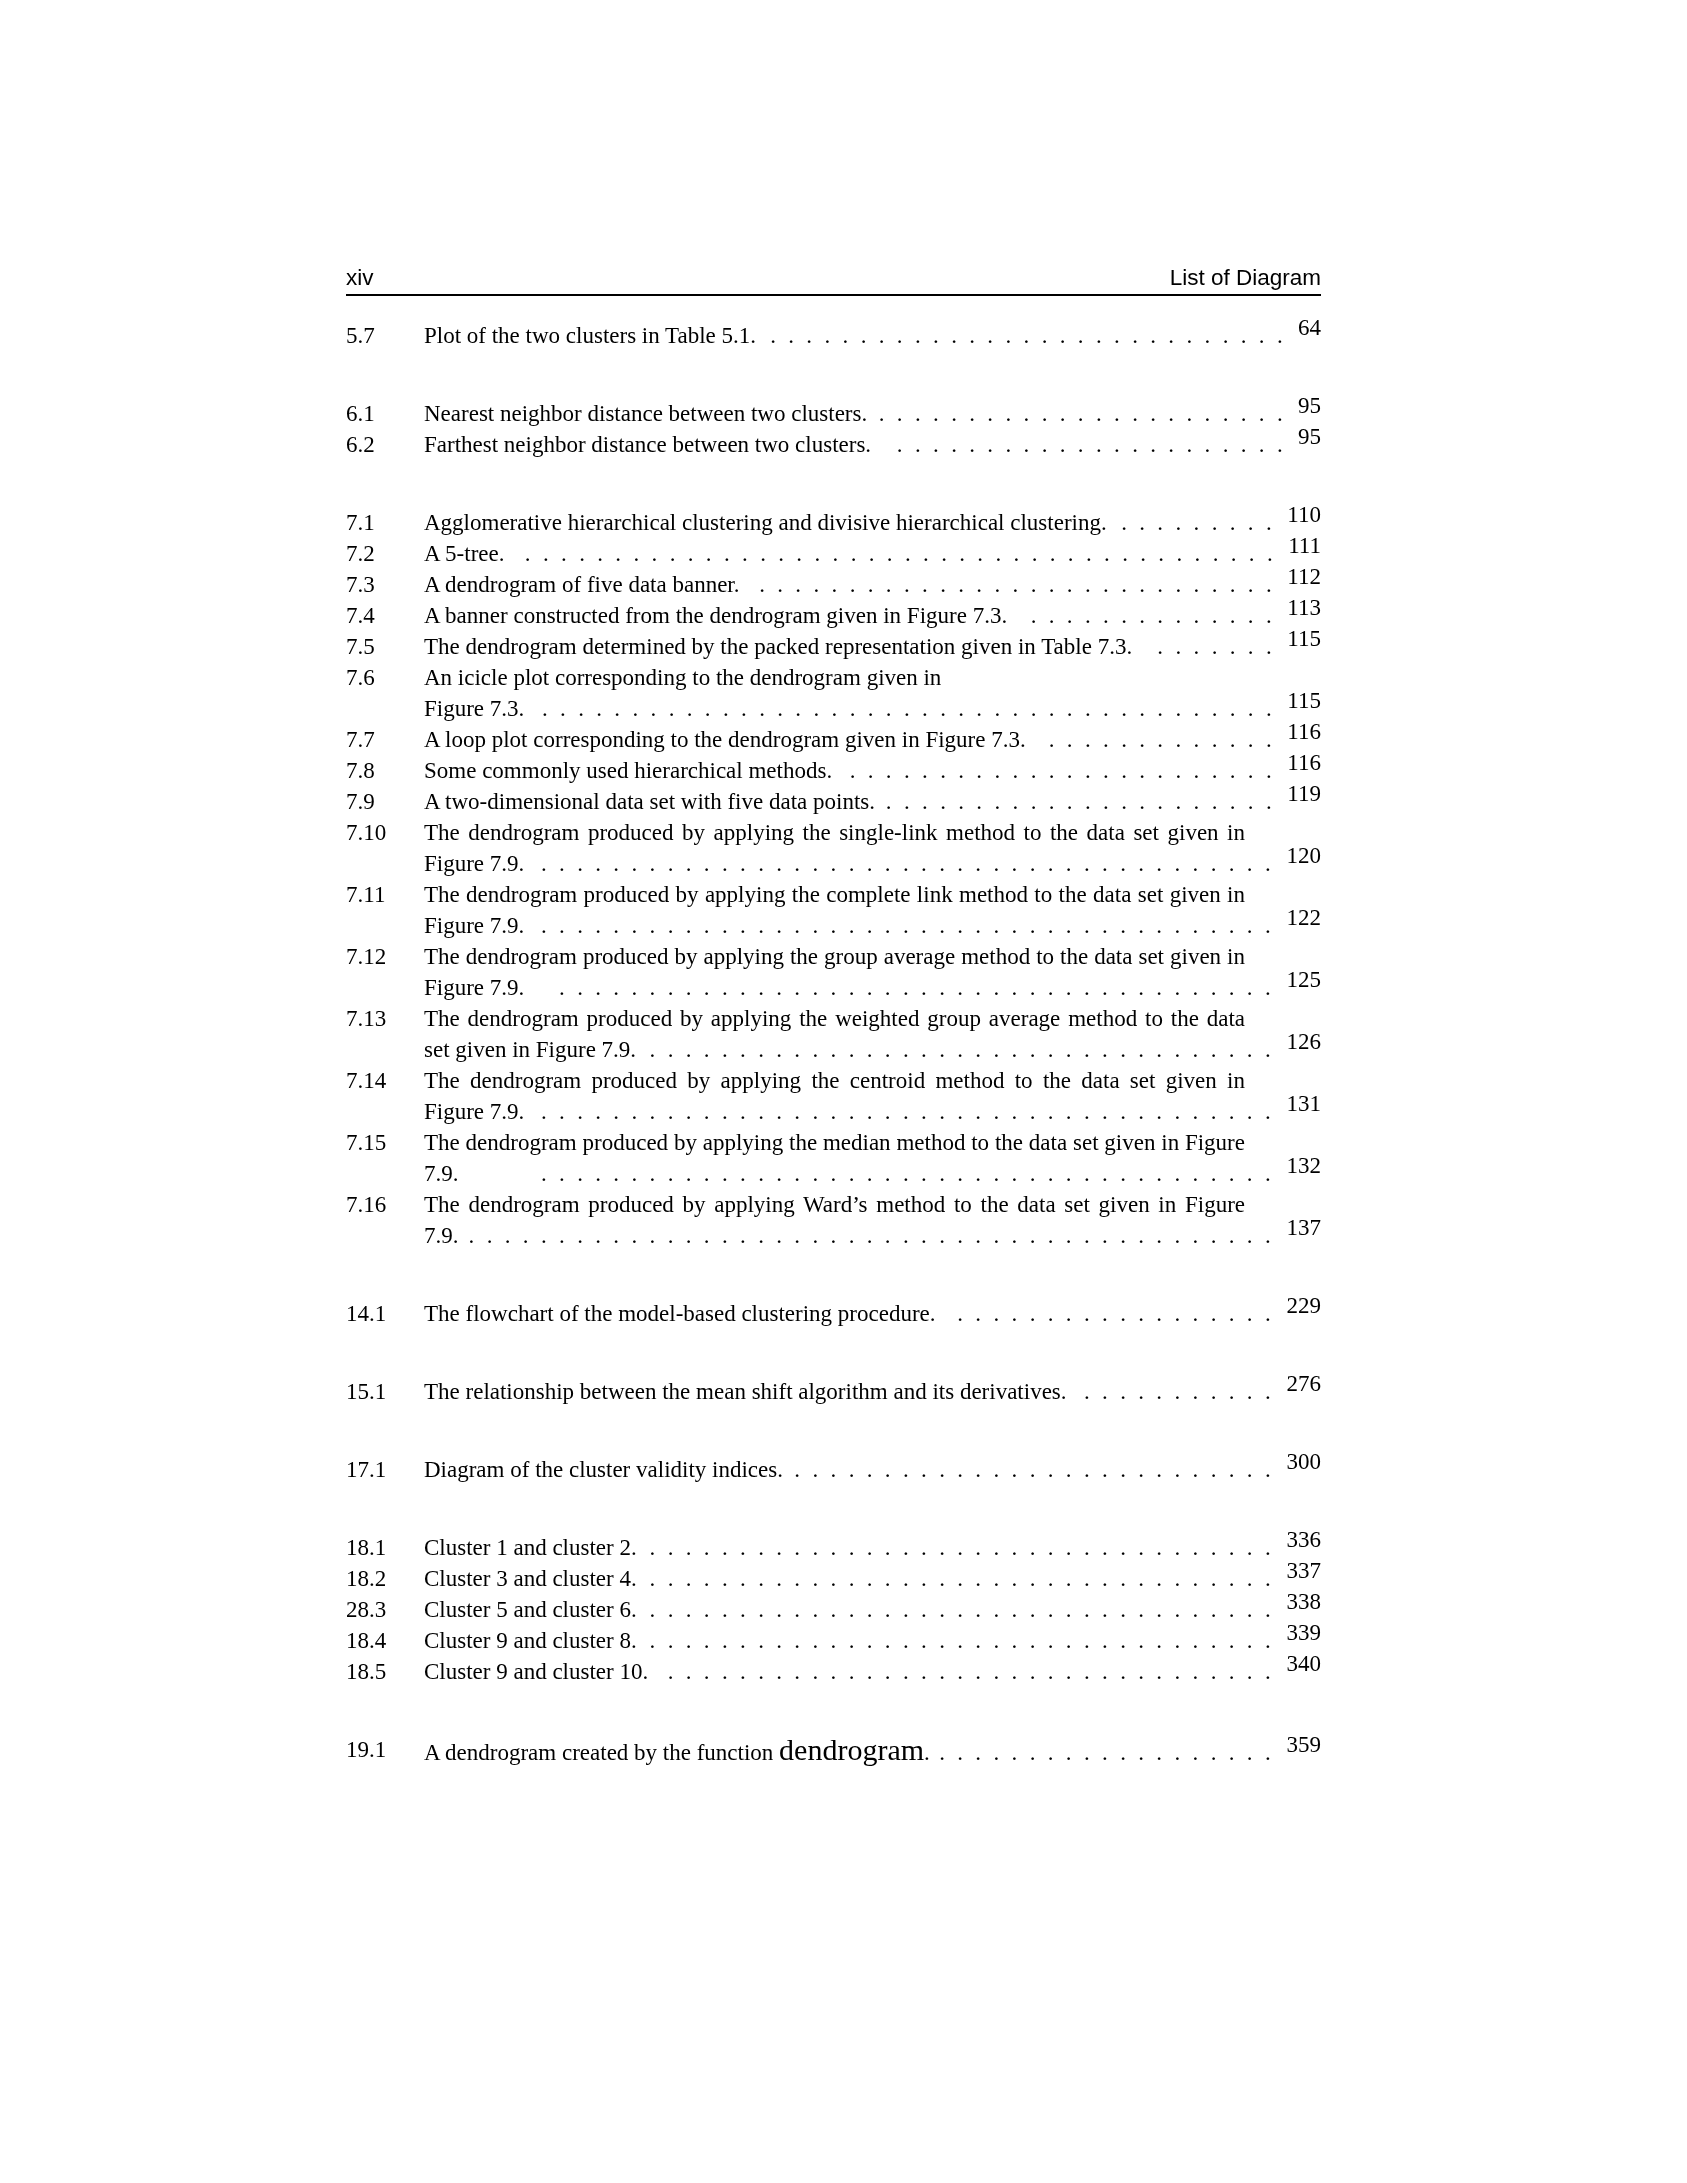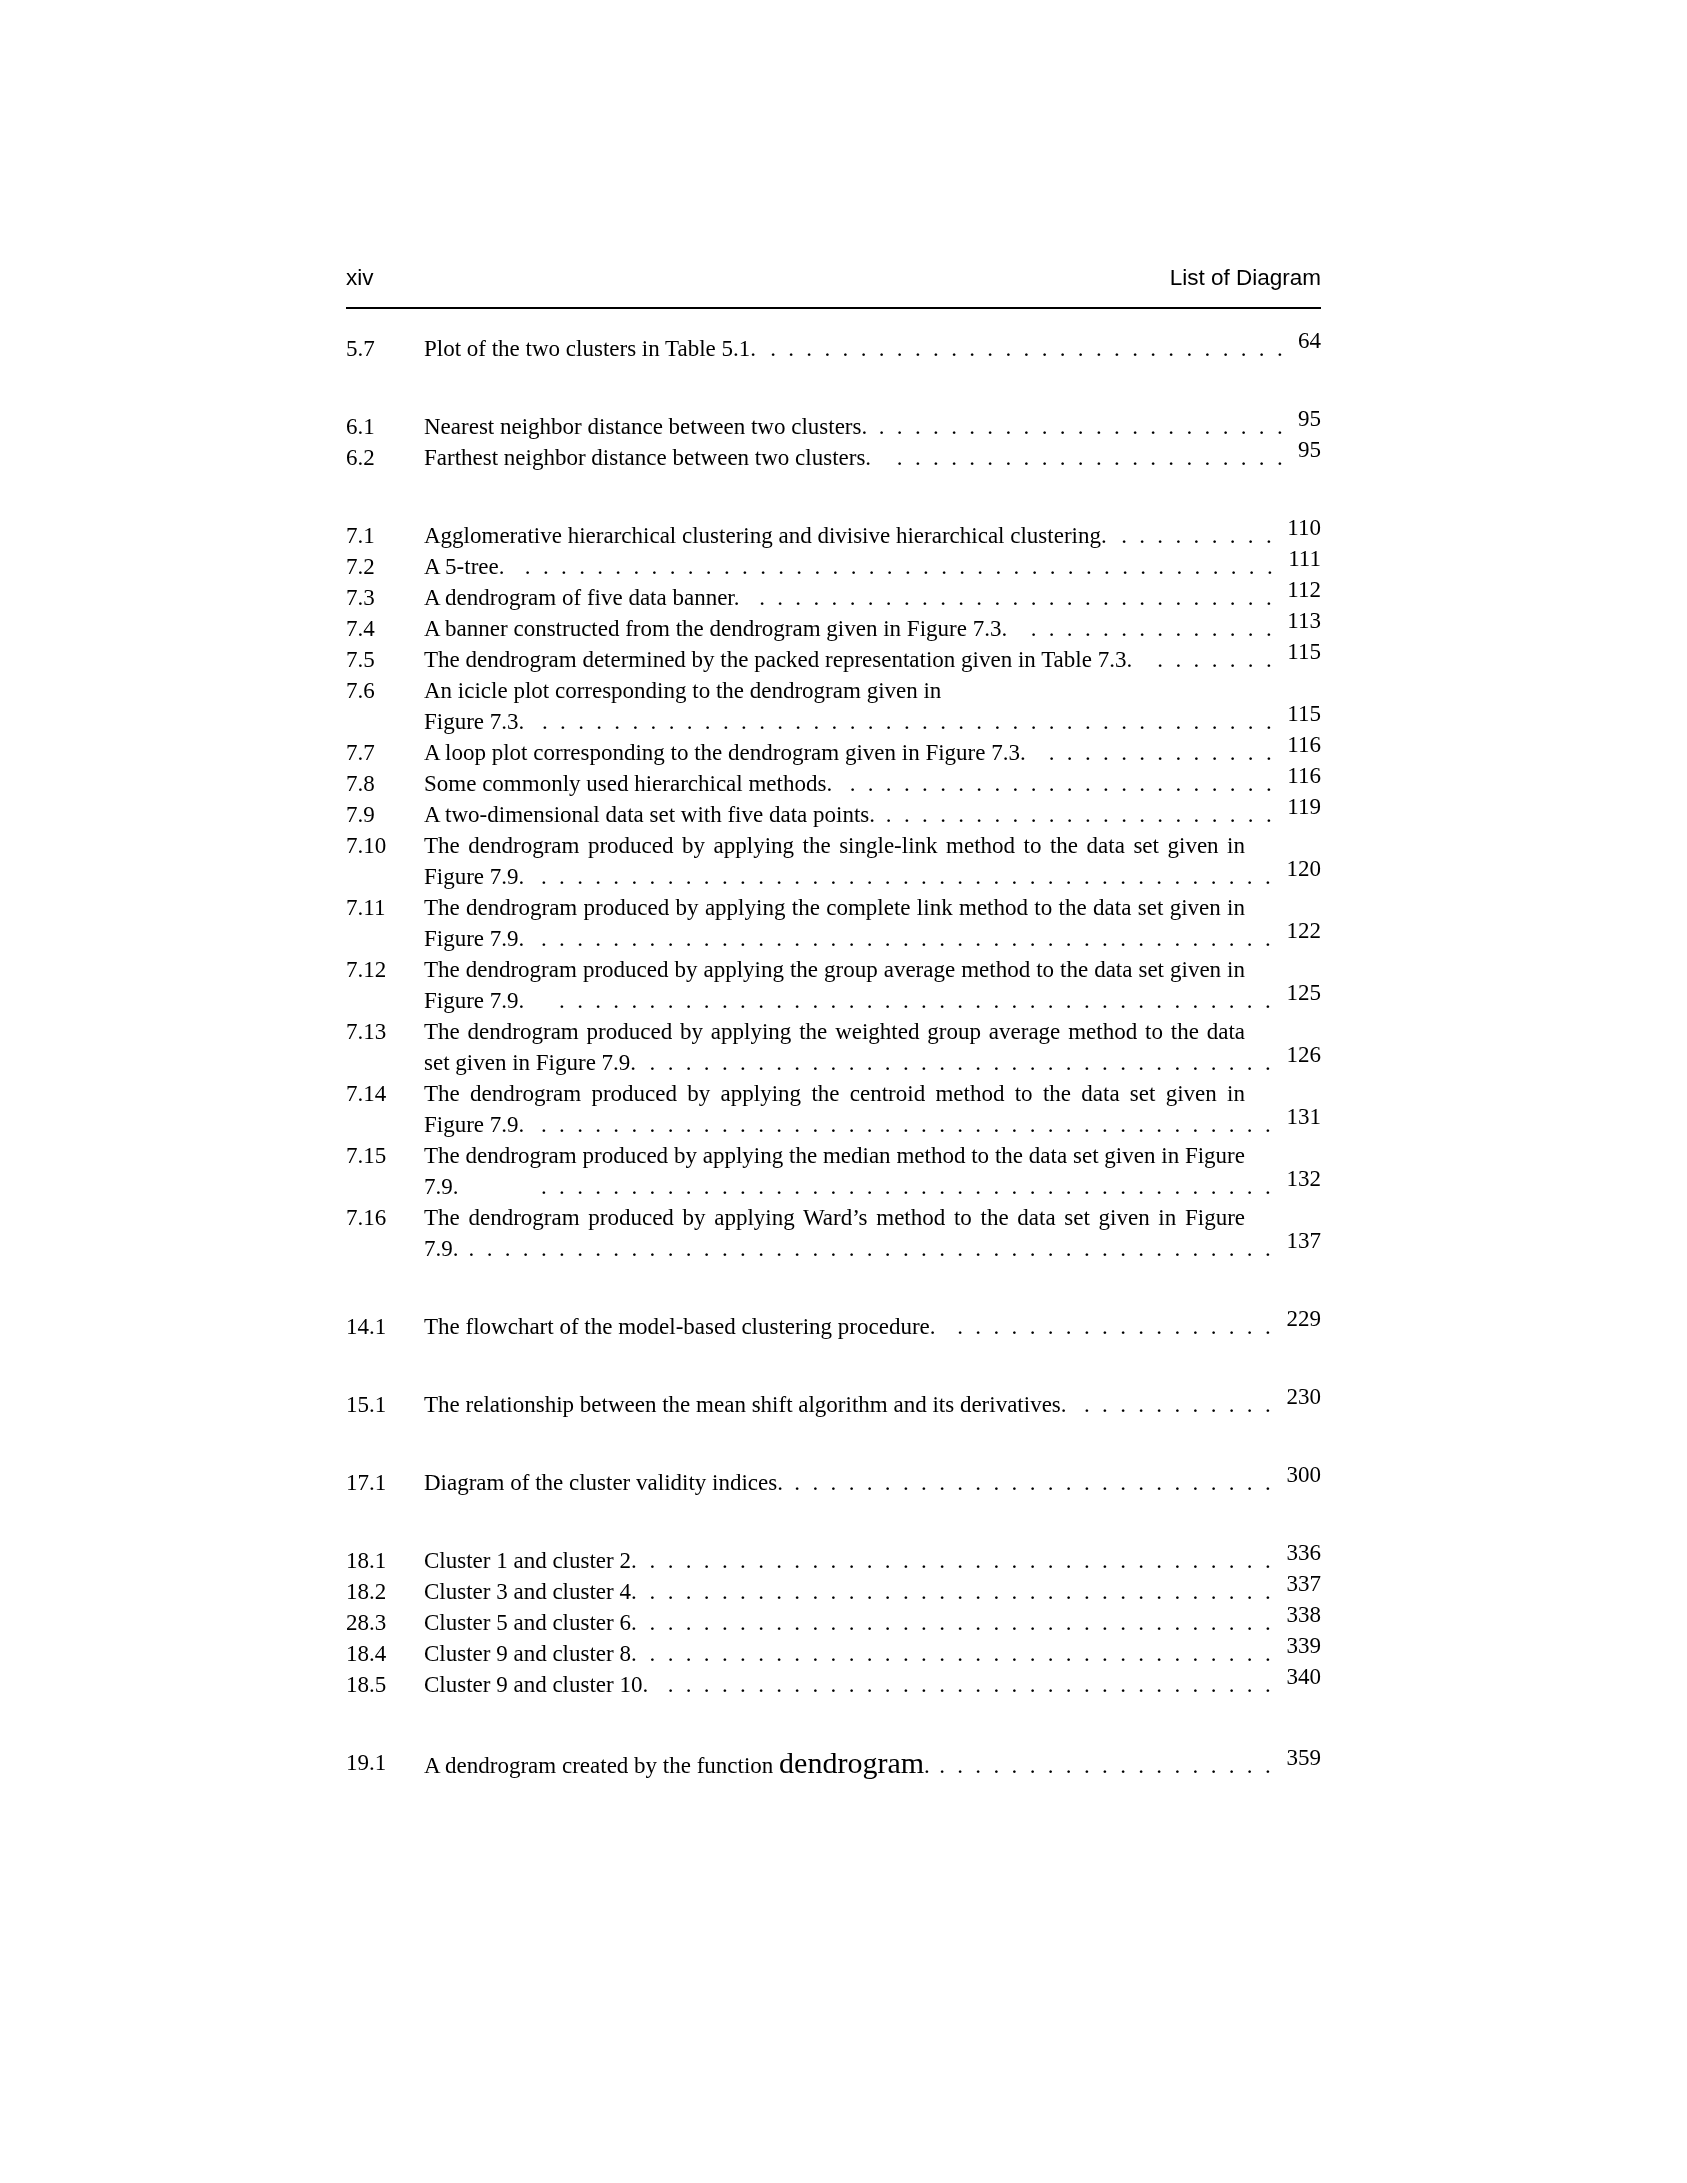--- a/index.html
+++ b/index.html
@@ -18,21 +18,21 @@
     width: 975px;
   }
   .running-head {
     display: flex;
     justify-content: space-between;
     align-items: baseline;
     font-family: "Liberation Sans", "DejaVu Sans", sans-serif;
     font-size: 22.5px;
     line-height: 29px;
     border-bottom: 2px solid #000000;
-    padding-bottom: 15px;
+    padding-bottom: 2px;
   }
   .figures-list {
     margin-top: 24px;
     font-family: "Liberation Serif", "DejaVu Serif", serif;
     font-size: 23px;
     line-height: 31px;
   }
   .group + .group { margin-top: 47px; }
   .entry {
     display: flex;
@@ -252,21 +252,21 @@
               <span class="pagenum">229</span>
             </div>
           </div>
         </div>
         <div class="group">
           <div class="entry">
             <span class="num">15.1</span>
             <div class="line">
               <div class="capwrap"><span class="caption">The relationship between the mean shift algorithm and its derivatives.</span><span class="endmark"></span></div>
               <span class="leader" style="left: 656px; right: 47px;">. . . . . . . . . . . . . . . . . . . . . . . . . . . . . . . . . . . . . . . . . . . . . . . . . . . . . . . . . . . . . . . . . . . . . . . . . . . . . . . . . . . . . . . . . . . . . . . . . . . . </span>
-              <span class="pagenum">230</span>
+              <span class="pagenum">276</span>
             </div>
           </div>
         </div>
         <div class="group">
           <div class="entry">
             <span class="num">17.1</span>
             <div class="line">
               <div class="capwrap"><span class="caption">Diagram of the cluster validity indices.</span><span class="endmark"></span></div>
               <span class="leader" style="left: 370px; right: 47px;">. . . . . . . . . . . . . . . . . . . . . . . . . . . . . . . . . . . . . . . . . . . . . . . . . . . . . . . . . . . . . . . . . . . . . . . . . . . . . . . . . . . . . . . . . . . . . . . . . . . . </span>
               <span class="pagenum">300</span>

